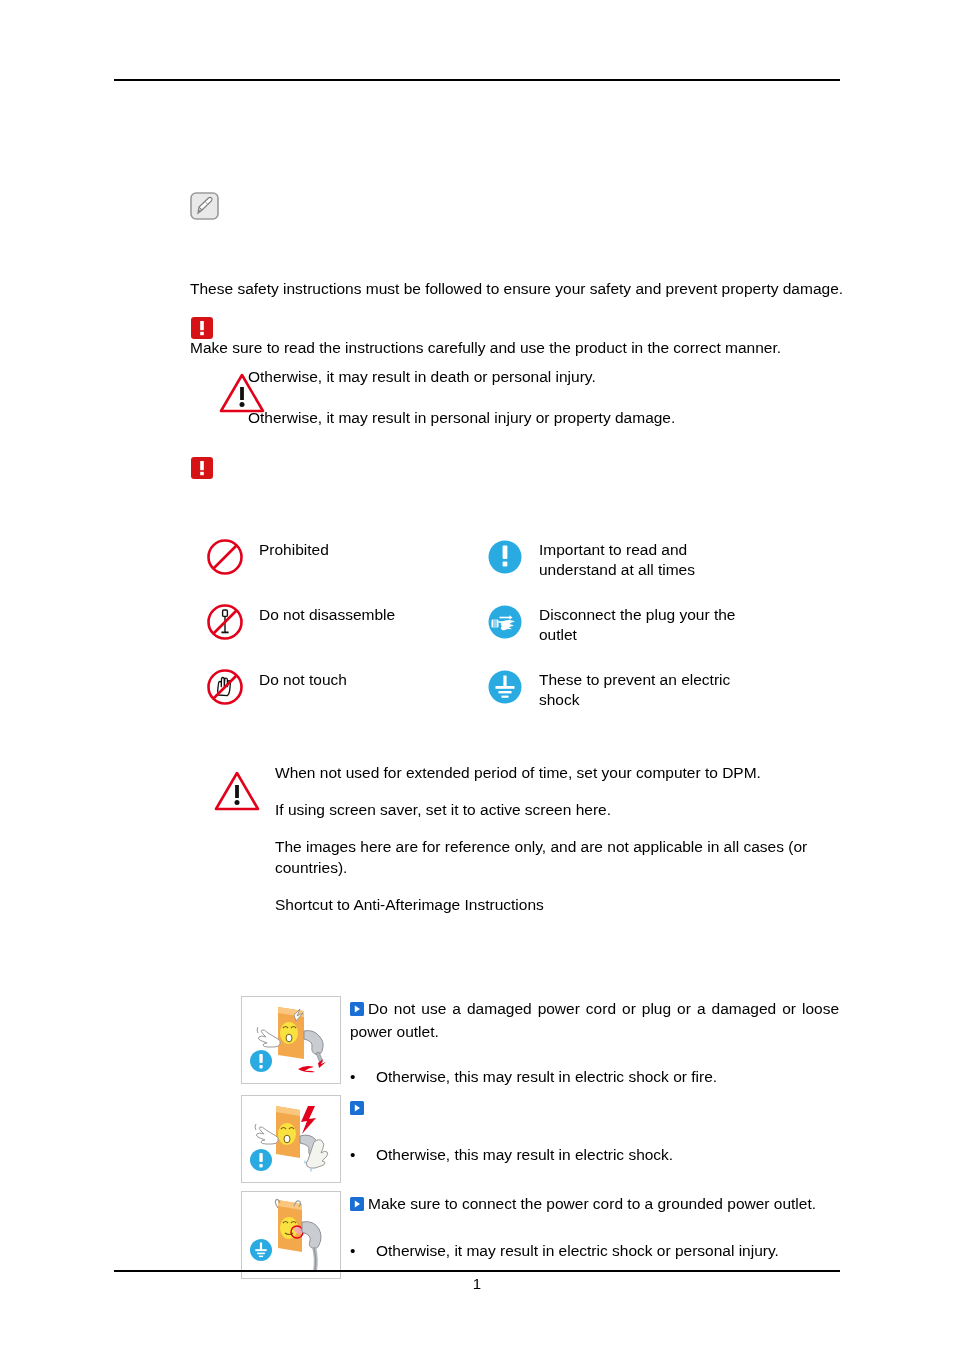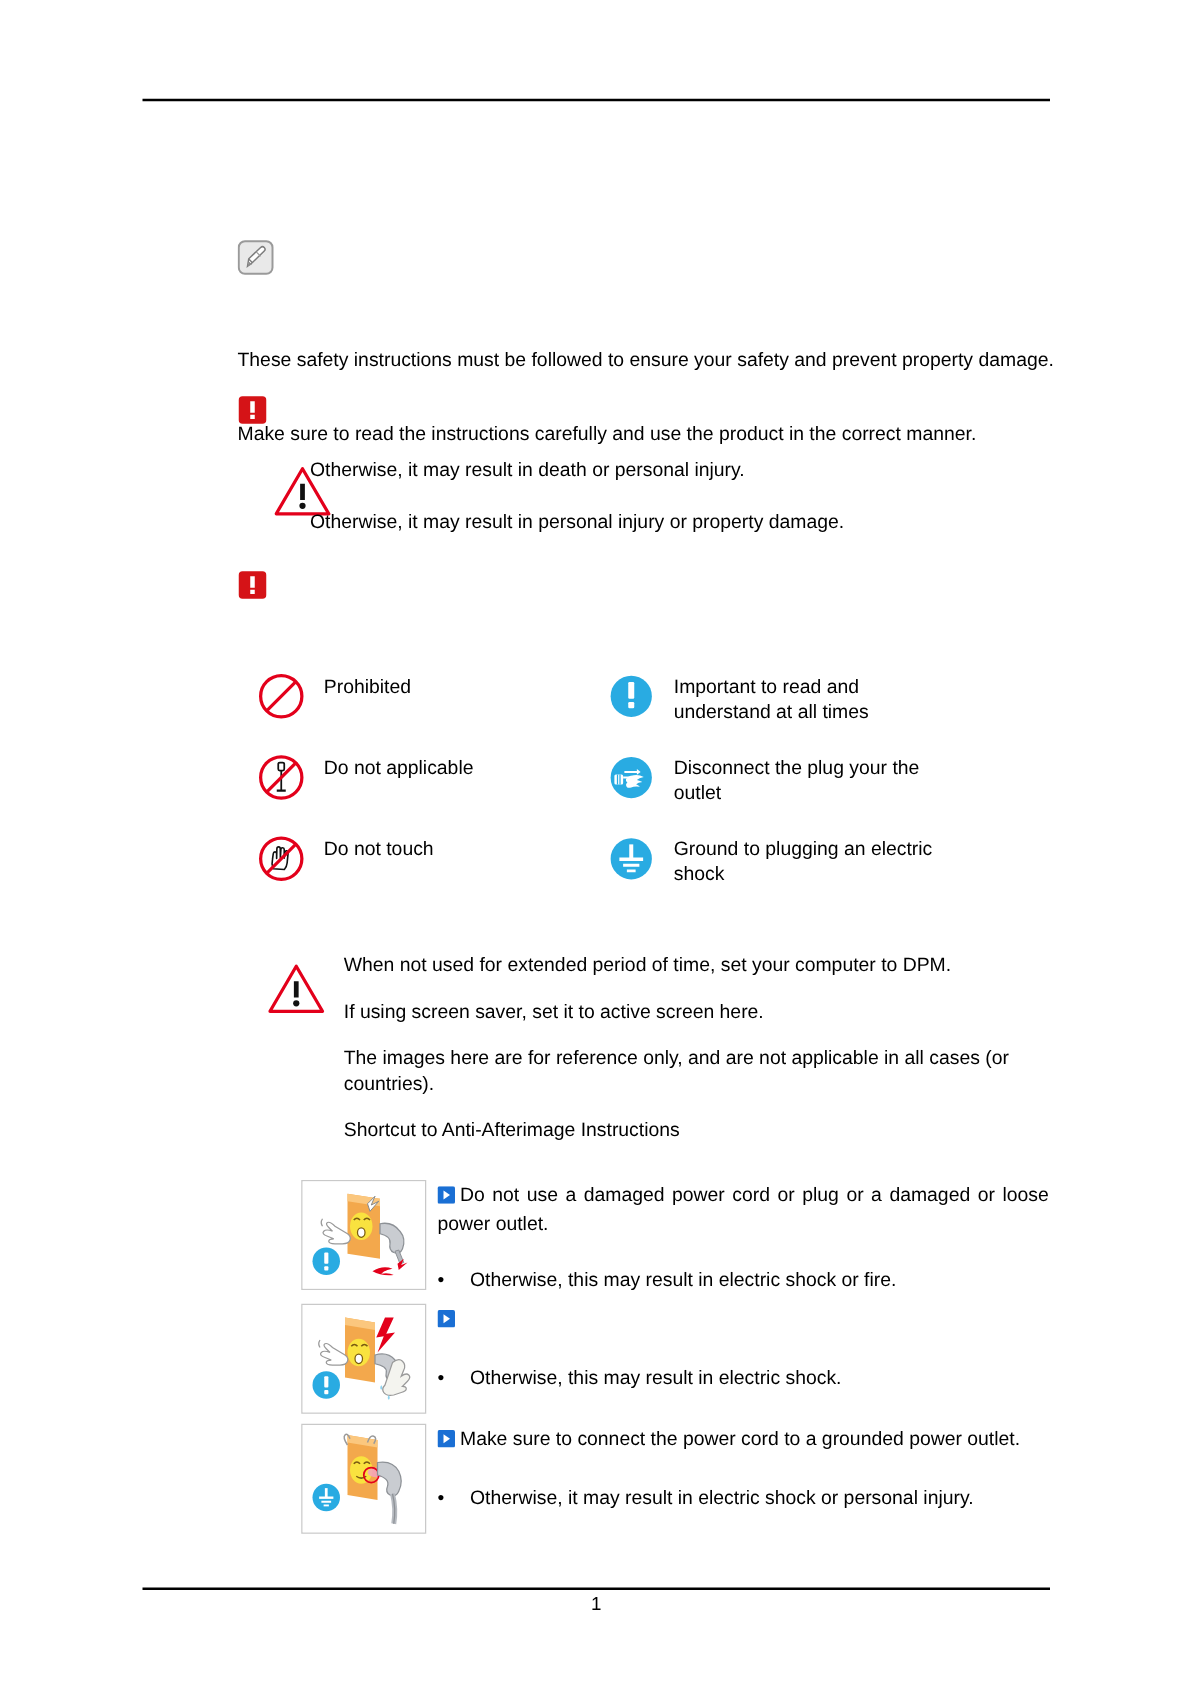--- a/index.html
+++ b/index.html
@@ -81,21 +81,21 @@
 
   
   .warn-group-2 { position: absolute; left: 213px; top: 762px; }
   .warn-group-2 .tri { position: absolute; left: 0; top: 8px; }
   .warn-group-2 .lines { position: absolute; left: 46px; top: 0; width: 580px; }
   .warn-group-2 .lines p { margin: 0 0 16px 16px; }
 
   
   .instr-table {
     position: absolute;
-    left: 205px; top: 944px;
+    left: 205px; top: 996px;
     width: 640px;
     padding-left: 36px;
   }
   .instr-row { display: flex; margin-bottom: 8px; }
   .thumb {
     flex: 0 0 auto;
     width: 100px; height: 88px;
     border: 1px solid #c9c9c9;
     background: #ffffff;
     position: relative;
@@ -208,21 +208,21 @@
           <svg width="40" height="40" viewBox="0 0 40 40" aria-hidden="true">
             <g stroke="#111111" stroke-width="1.4" fill="none">
               <rect x="17.6" y="8" width="4.8" height="6.4" rx="1.2" fill="#ffffff"></rect>
               <line x1="20" y1="14.4" x2="20" y2="30"></line>
               <line x1="16.4" y1="30.4" x2="23.6" y2="30.4" stroke-width="1.8"></line>
             </g>
             <circle cx="20" cy="20" r="16.5" fill="none" stroke="#e3001b" stroke-width="2.6"></circle>
             <line x1="8.5" y1="31.5" x2="31.5" y2="8.5" stroke="#e3001b" stroke-width="2.6"></line>
           </svg>
         </span>
-        <span class="txt">Do not applicable</span>
+        <span class="txt">Do not disassemble</span>
       </div>
       <div class="legend-cell">
         <span class="sym">
           <svg width="40" height="40" viewBox="0 0 40 40" aria-hidden="true">
             <circle cx="20" cy="20" r="16.5" fill="#29abe2"></circle>
             <rect x="6.5" y="17.5" width="7" height="8" rx="1.2" fill="#ffffff"></rect>
             <line x1="9" y1="17.5" x2="9" y2="25.5" stroke="#29abe2" stroke-width="1"></line>
             <line x1="11" y1="17.5" x2="11" y2="25.5" stroke="#29abe2" stroke-width="1"></line>
             <path d="M13.5 20 L21 20" stroke="#ffffff" stroke-width="1.6"></path>
             <path d="M14.5 15.5 L26 15.5" stroke="#ffffff" stroke-width="1.6"></path>
@@ -254,21 +254,21 @@
       <div class="legend-cell">
         <span class="sym">
           <svg width="40" height="40" viewBox="0 0 40 40" aria-hidden="true">
             <circle cx="20" cy="20" r="16.5" fill="#29abe2"></circle>
             <rect x="18.4" y="8.5" width="3.2" height="11" fill="#ffffff"></rect>
             <rect x="10.5" y="19" width="19" height="2.8" fill="#ffffff"></rect>
             <rect x="13.5" y="24" width="13" height="2.4" fill="#ffffff"></rect>
             <rect x="16.5" y="28.6" width="7" height="2.2" fill="#ffffff"></rect>
           </svg>
         </span>
-        <span class="txt">Ground to plugging an electric shock</span>
+        <span class="txt">These to prevent an electric shock</span>
       </div>
     </div>
 
   </div>
 
   <div class="warn-group-2">
     <div class="tri">
       <svg width="48" height="42" viewBox="0 0 48 42" aria-hidden="true">
         <path d="M24 3 L45 39 L3 39 Z" fill="#ffffff" stroke="#e3001b" stroke-width="2.6" stroke-linejoin="round"></path>
         <rect x="22.1" y="15" width="3.8" height="13" fill="#111111"></rect>

